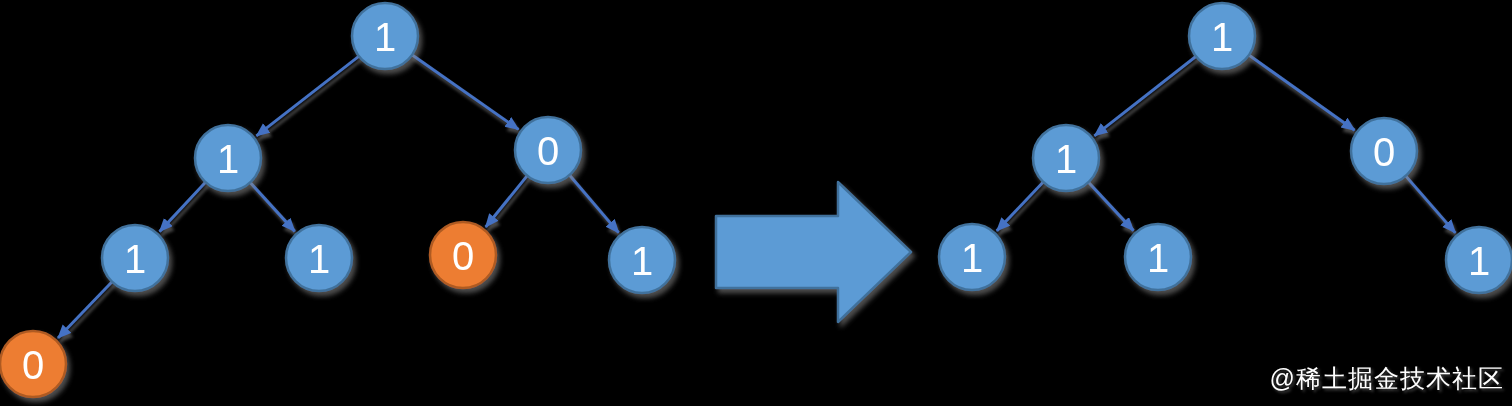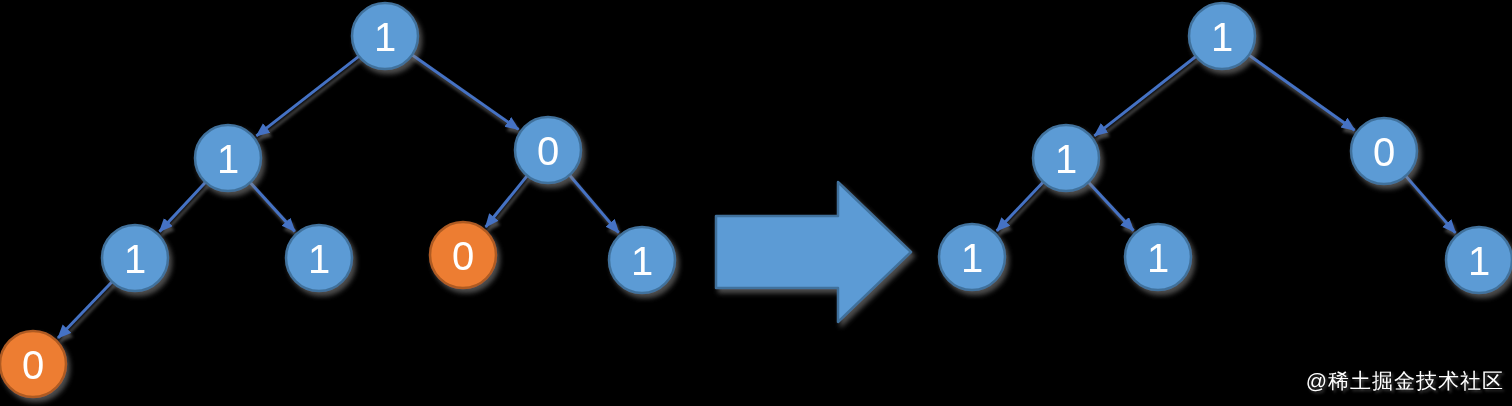--- a/index.html
+++ b/index.html
@@ -12,21 +12,21 @@
   }
   .stage svg{position:absolute;left:0;top:0;}
   .node-label{
     font-family:"Liberation Sans",sans-serif;
     font-weight:400;
   }
   .watermark{
     position:absolute;
     right:8px;
     bottom:11px;
-    font-size:21px;
+    font-size:25px;
     letter-spacing:1px;
     color:#fff;
     text-shadow:2px 2px 3px rgba(115,115,115,0.65);
     white-space:nowrap;
   }
 </style>
 </head>
 <body>
 
 <div class="stage">

